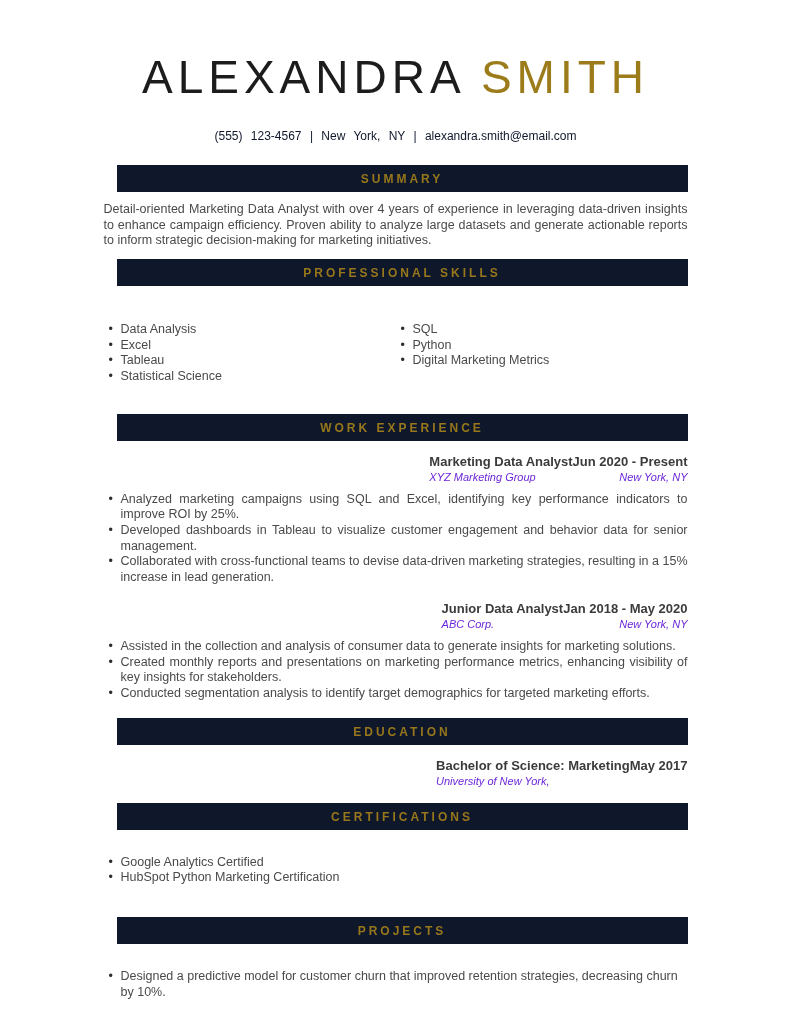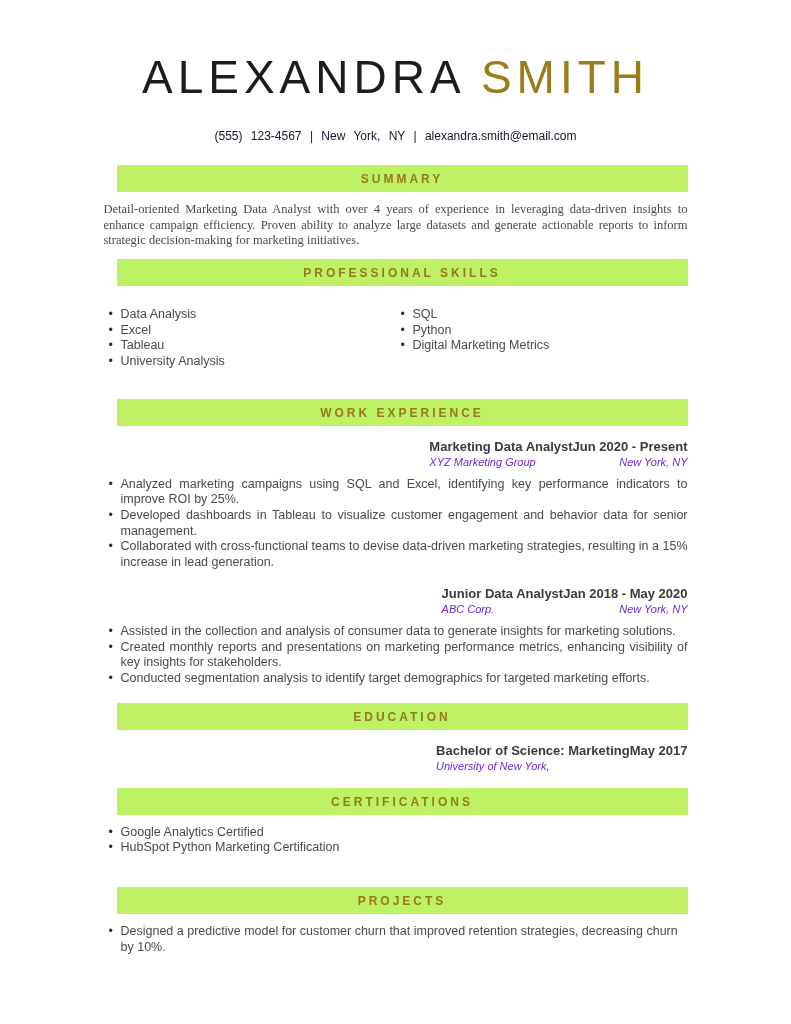--- a/index.html
+++ b/index.html
@@ -31,43 +31,42 @@
   .contact {
     margin-top: 24px;
     text-align: center;
     font-size: 12px;
     color: #0f172a;
     word-spacing: 5px;
   }
 
   
   .section-bar {
-    background: #bef264;
+    background: #0f172a;
     text-align: center;
     padding: 4px 0 5px 0;
     margin-left: 13px;
   }
   .section-bar .bar-title {
     font-size: 12px;
     font-weight: 700;
     letter-spacing: 3px;
     color: #97771b;
   }
 
   
   .para {
     margin-top: 10px;
     font-size: 12.5px;
     line-height: 15.6px;
     text-align: justify;
     color: #4a4a4a;
-    font-family: Liberation Serif, serif;
-  }
-
-  ul.blist { list-style: none; margin-top: 10px; }
+  }
+
+  ul.blist { list-style: none; margin-top: 25px; }
   ul.blist li {
     position: relative;
     padding-left: 17px;
     font-size: 12.5px;
     line-height: 15.6px;
     text-align: justify;
     color: #4a4a4a;
   }
   ul.blist li::before {
     content: "\2022";
@@ -132,21 +131,21 @@
 
   <div class="section section-skills">
     <div class="section-bar">
       <span class="bar-title">PROFESSIONAL SKILLS</span>
     </div>
     <div class="skills-columns">
       <ul class="blist no-justify skills-col">
         <li>Data Analysis</li>
         <li>Excel</li>
         <li>Tableau</li>
-        <li>University Analysis</li>
+        <li>Statistical Science</li>
       </ul>
       <ul class="blist no-justify skills-col">
         <li>SQL</li>
         <li>Python</li>
         <li>Digital Marketing Metrics</li>
       </ul>
     </div>
   </div>
 
   <div class="section section-experience">

